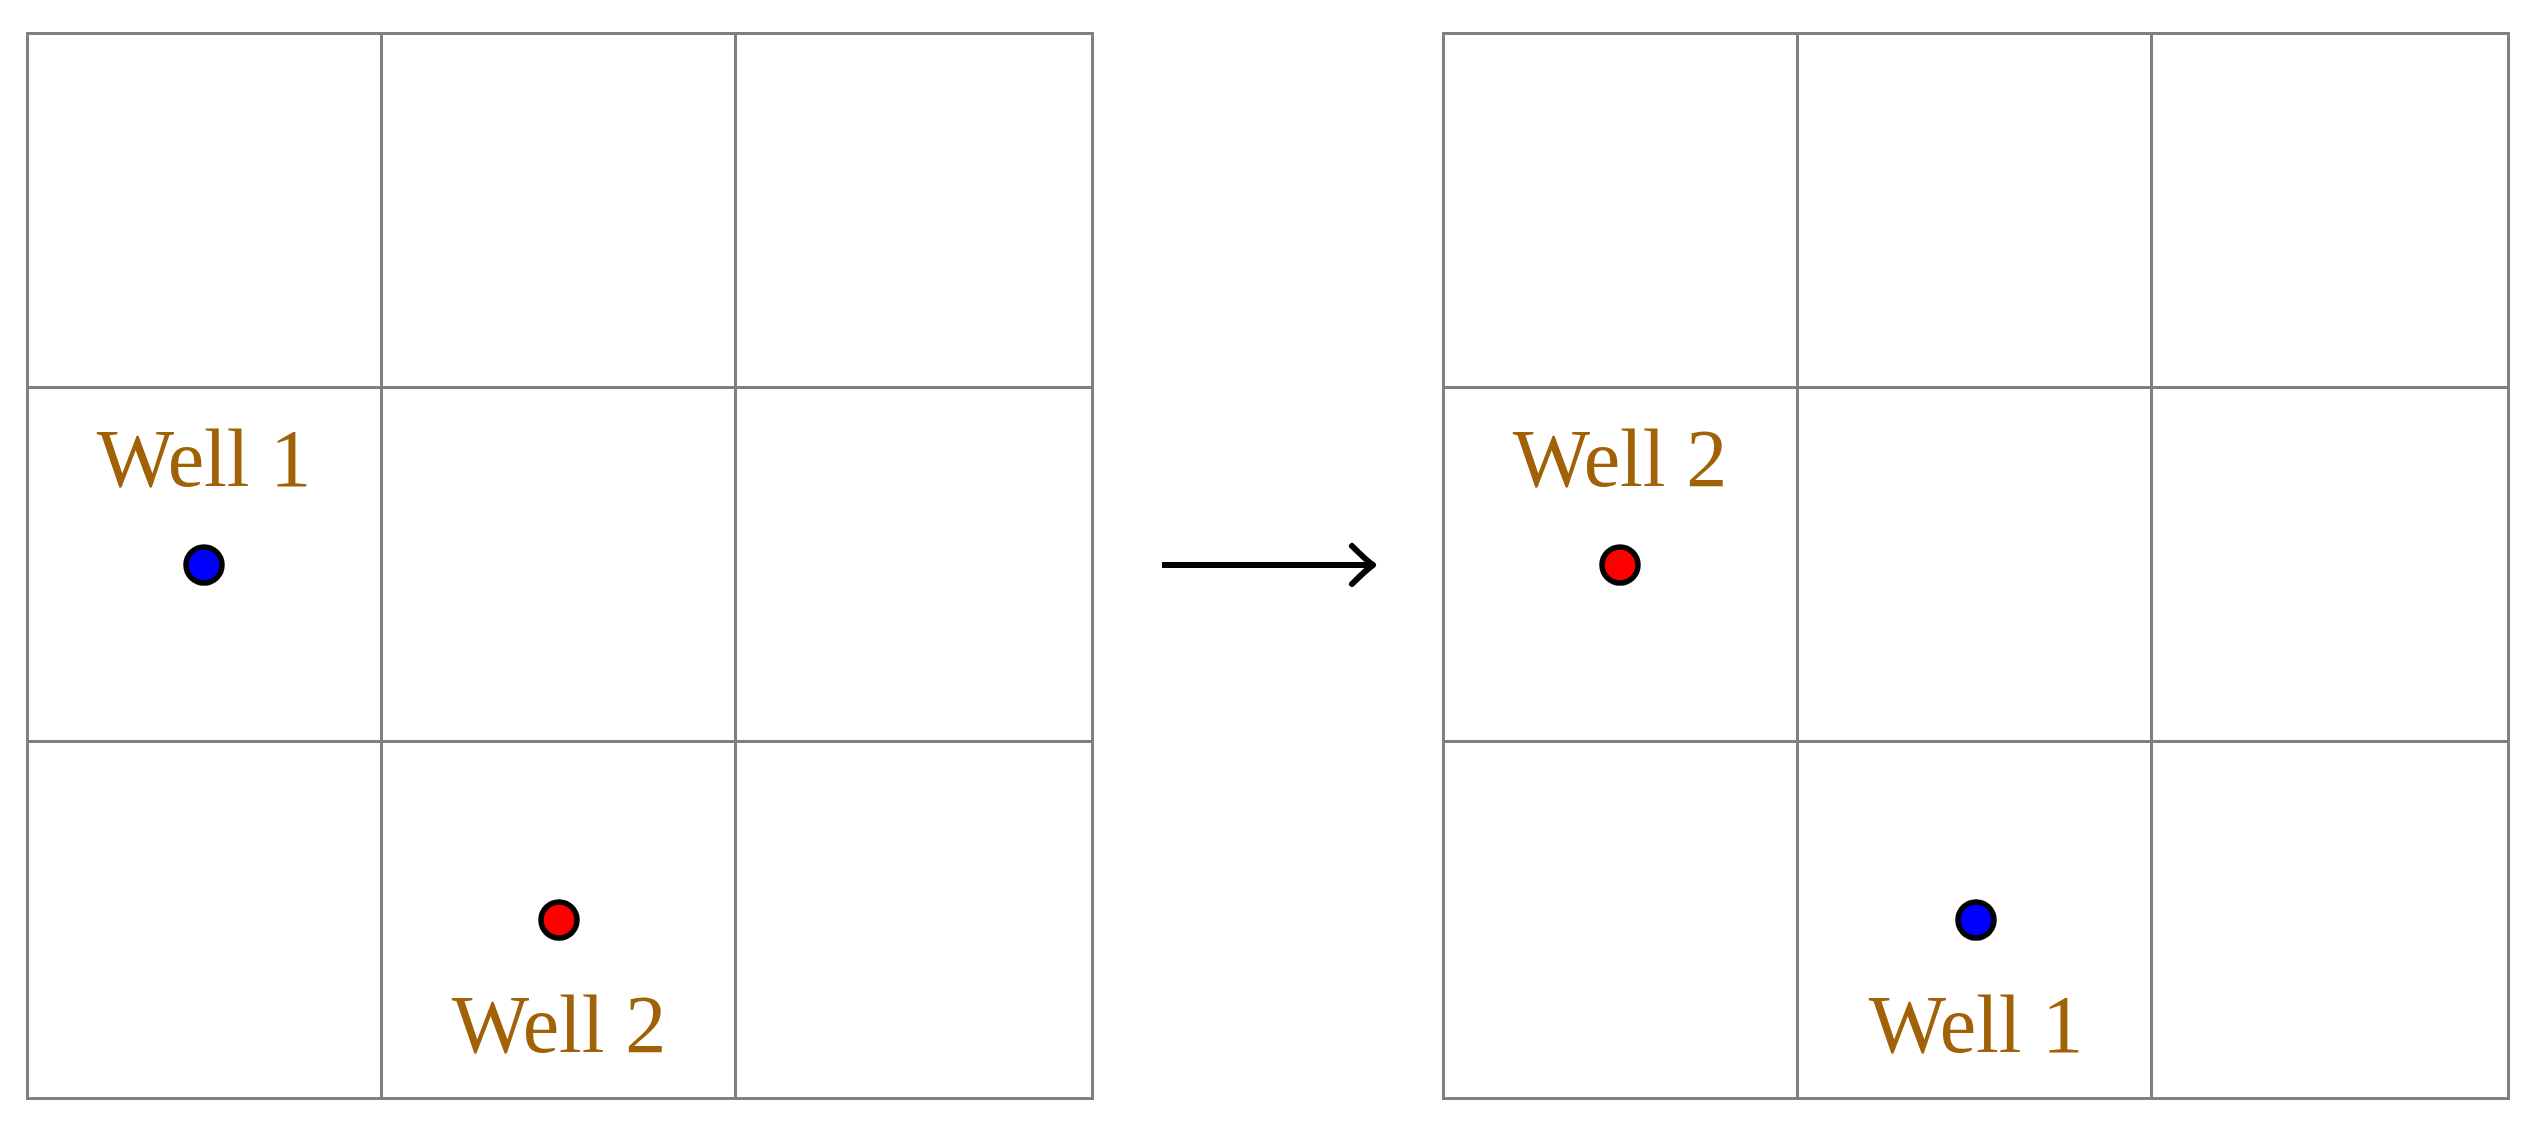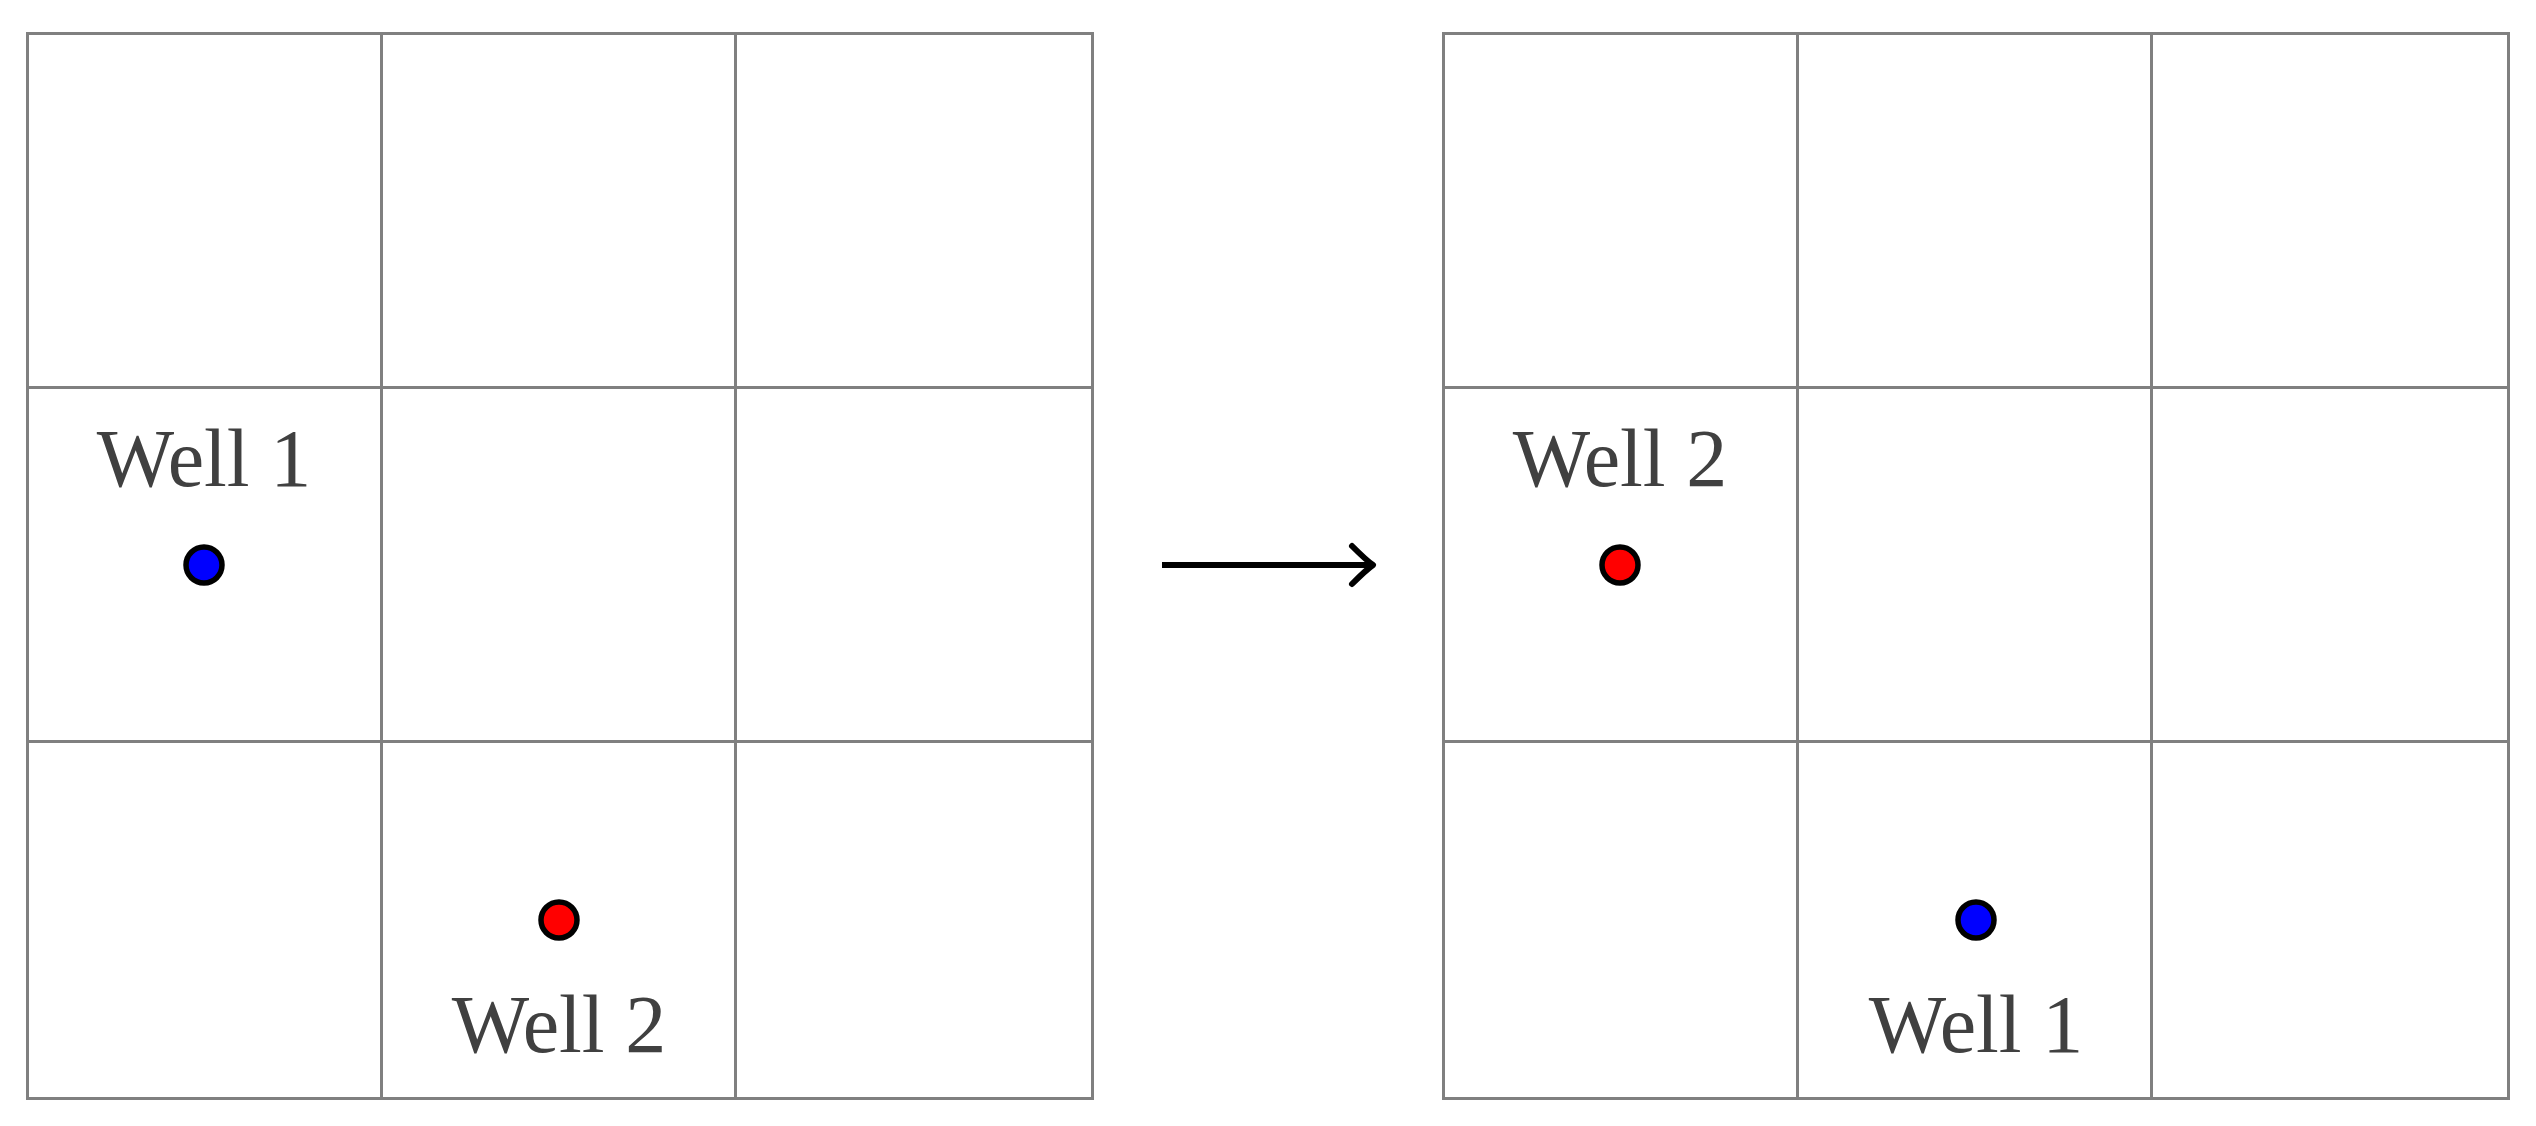--- a/index.html
+++ b/index.html
@@ -38,21 +38,21 @@
   .cell {
     box-sizing: border-box;
   }
   .cell:not(:nth-child(3n)) { border-right: 3px solid #808080; }
   .cell:nth-child(-n+6)     { border-bottom: 3px solid #808080; }
   .well-label {
     position: absolute;
     transform: translate(-50%, -50%);
     font-size: 82px;
     line-height: 1;
-    color: #404040;
+    color: #a16207;
     white-space: nowrap;
   }
   .dot {
     position: absolute;
     width: 44px;
     height: 44px;
     transform: translate(-50%, -50%);
   }
   .arrow-svg {
     position: absolute;

